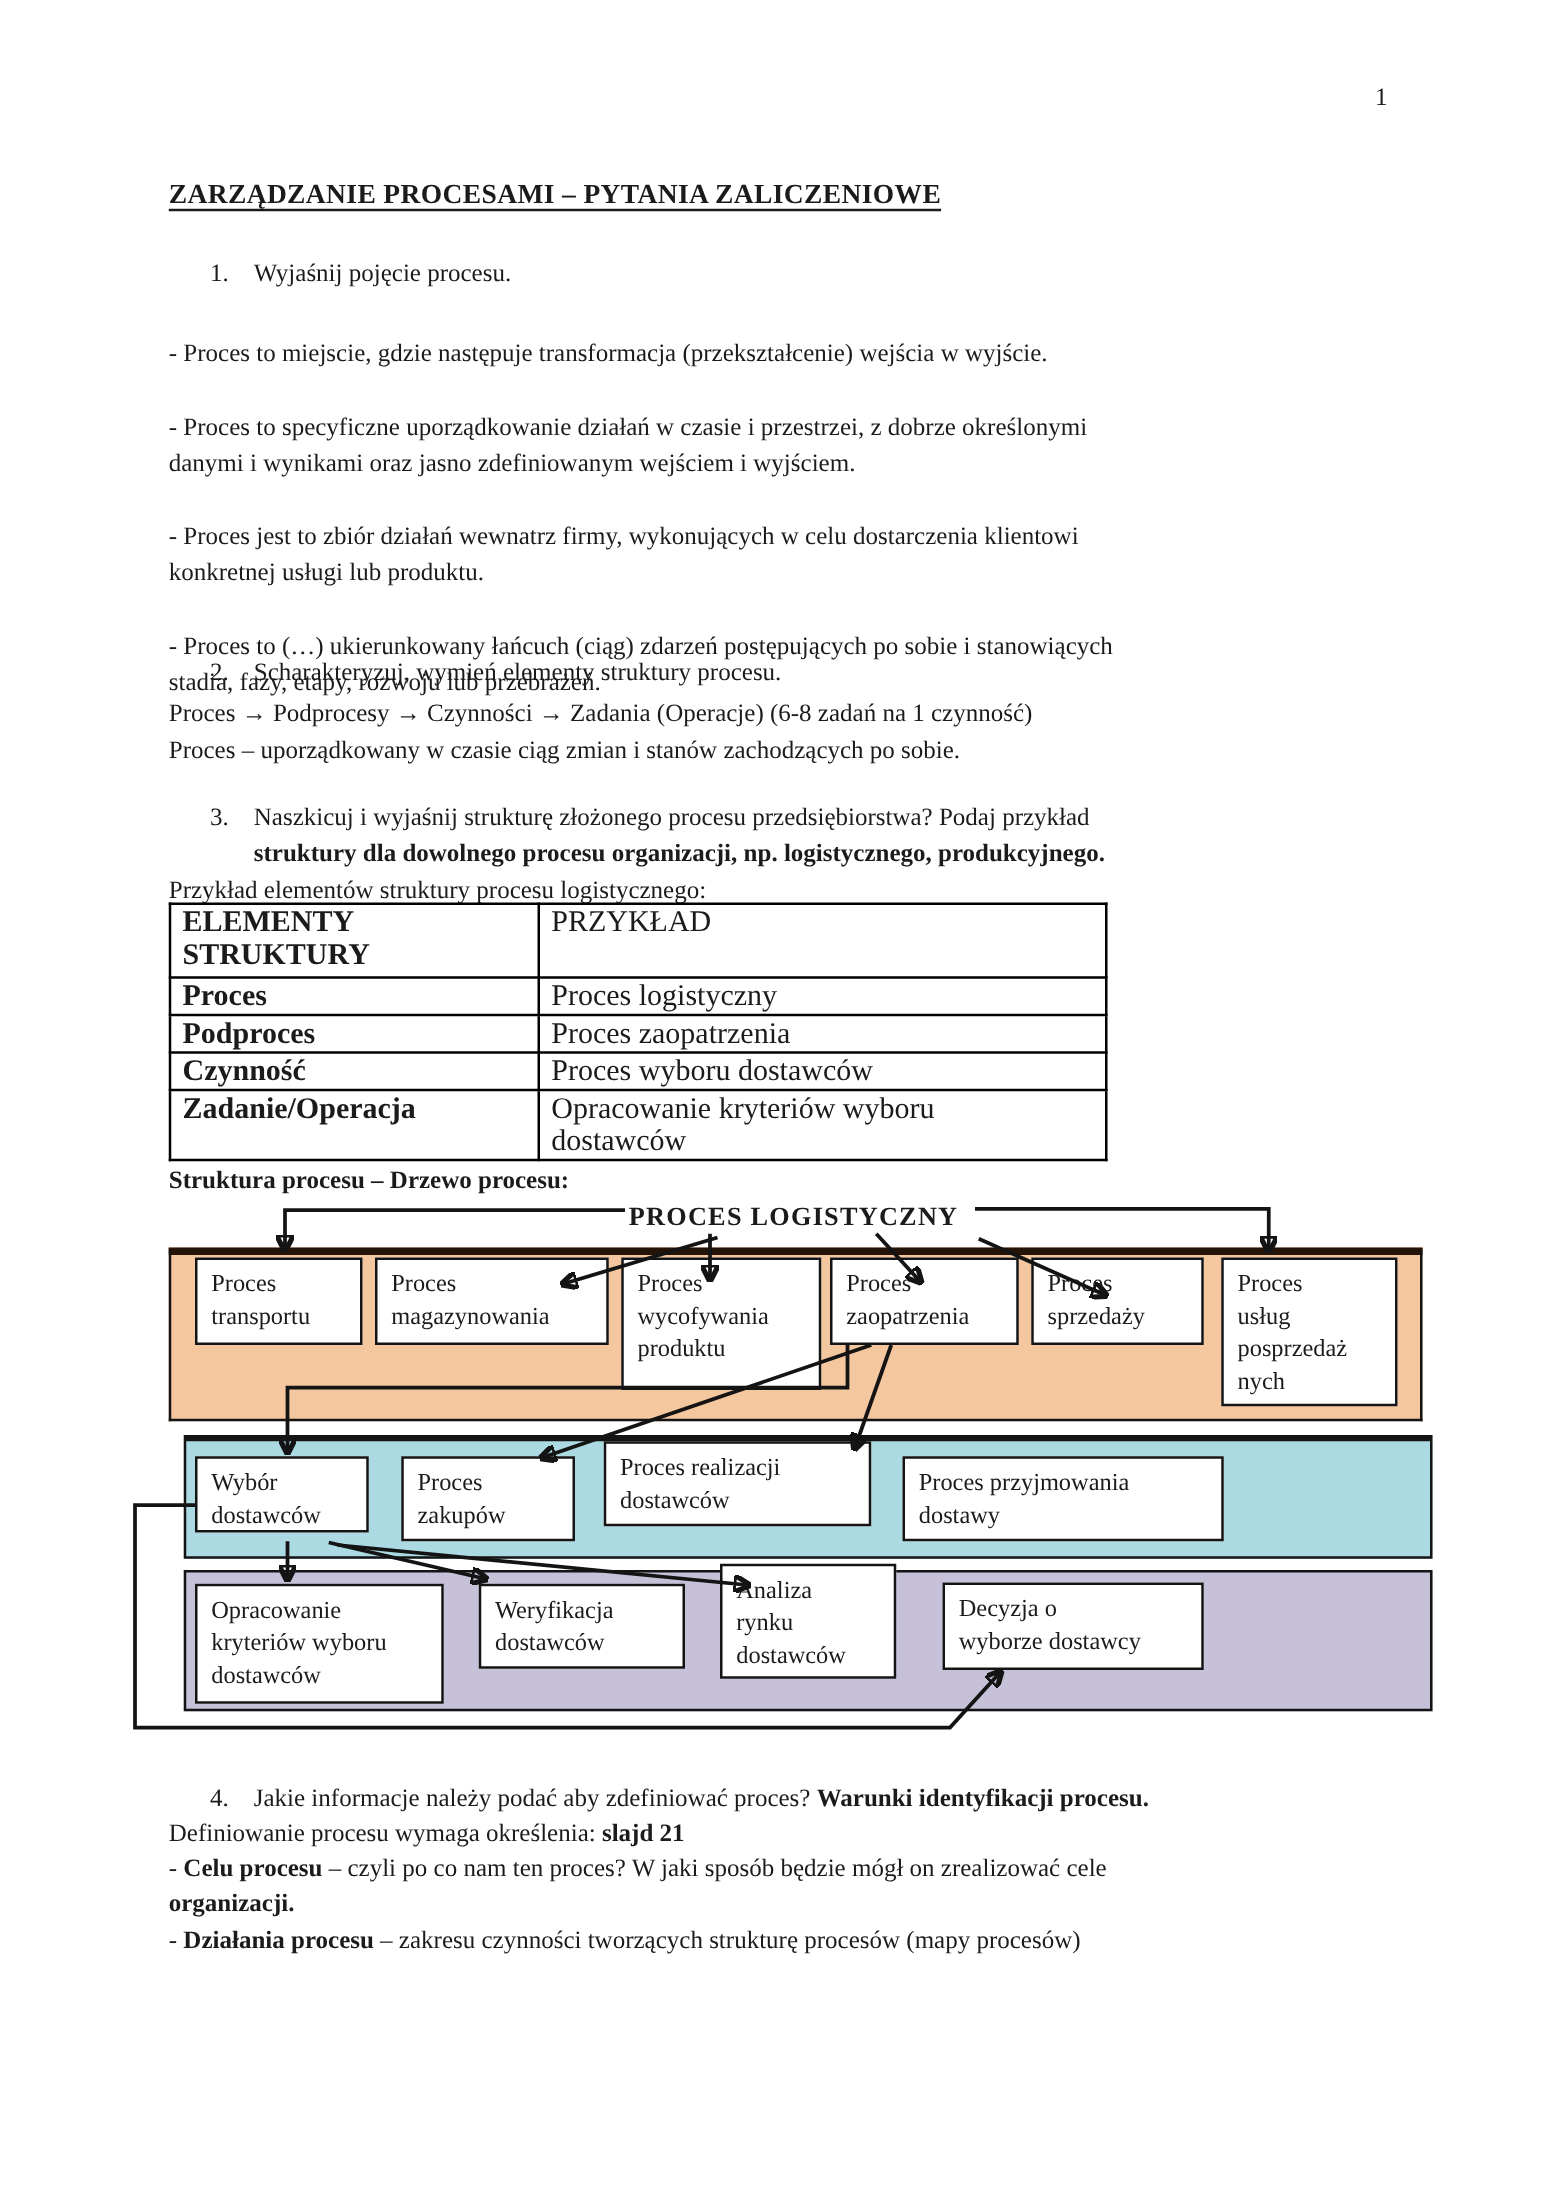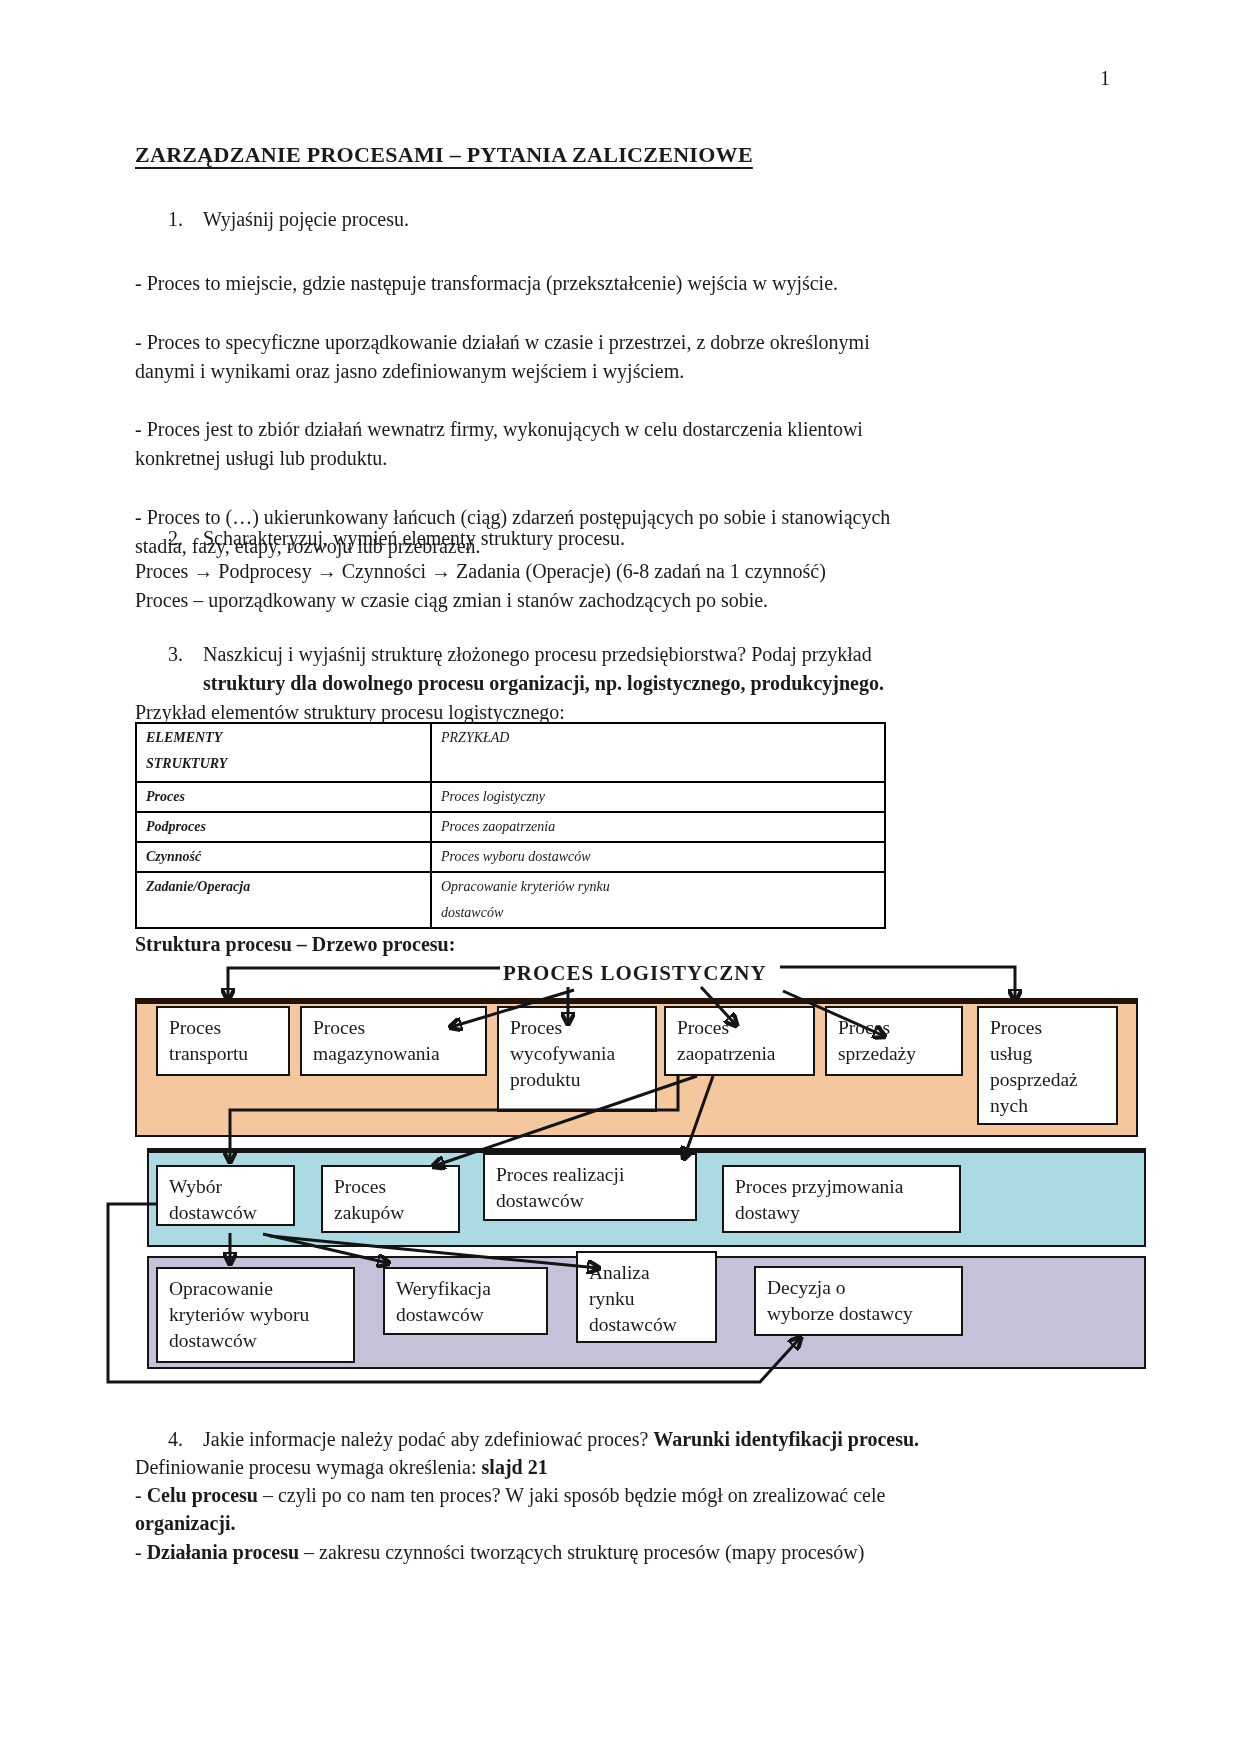--- a/index.html
+++ b/index.html
@@ -17,21 +17,21 @@
   .b{font-weight:bold;}
   .q-item{display:flex;}
   .q-num{display:inline-block; width:35px; flex:0 0 35px;}
   .doc-title{
     font-size:22px; font-weight:bold; letter-spacing:.3px;
     text-decoration:underline; text-underline-offset:5px;
     text-decoration-thickness:2px;
   }
   
   table.struct{border-collapse:collapse; table-layout:fixed; width:749px;
-    font-size:14px; line-height:26px;font-style:italic;}
+    font-size:24px; line-height:26px;}
   table.struct td{border:2px solid #000; padding:1px 9px; vertical-align:top;
     white-space:pre-line;}
   
   #diagram{left:0; top:955px; width:1240px; height:485px;}
   .band{position:absolute; border:2px solid var(--c-line);}
   .band-orange{background:var(--c-orange); border-top:6px solid var(--c-darktop);}
   .band-blue{background:var(--c-blue); border-top:5px solid var(--c-line);}
   .band-purple{background:var(--c-purple);}
   .node{
     position:absolute; background:#fff; border:2px solid var(--c-line);
@@ -94,21 +94,21 @@
   <tr style="height:28px">
     <td class="b">Podproces</td>
     <td>Proces zaopatrzenia</td>
   </tr>
   <tr style="height:30px">
     <td class="b">Czynność</td>
     <td>Proces wyboru dostawców</td>
   </tr>
   <tr style="height:55px">
     <td class="b">Zadanie/Operacja</td>
-    <td>Opracowanie kryteriów rynku
+    <td>Opracowanie kryteriów wyboru
 dostawców</td>
   </tr>
 </tbody>
   </table>
 
 <div class="abs txt b" style="left:135px; top:930px;">Struktura procesu – Drzewo procesu:</div>
 
 <div id="diagram" class="abs">
 
   <div class="band band-orange" style="left:135px; top:43px;  width:1003px; height:139px;"></div>
@@ -132,21 +132,21 @@
 usług
 posprzedaż
 nych</div>
 
   <div class="node" style="left:156px; top:210px; width:139px; height:61px;">Wybór
 dostawców</div>
   <div class="node" style="left:321px; top:210px; width:139px; height:68px;">Proces
 zakupów</div>
   <div class="node" style="left:483px; top:198px; width:214px; height:68px;">Proces realizacji
 dostawców</div>
-  <div class="node" style="left:722px; top:210px; width:239px; height:68px;">Proces przyjmowania
+  <div class="node" style="left:722px; top:210px; width:257px; height:68px;">Proces przyjmowania
 dostawy</div>
 
   <div class="node" style="left:156px; top:312px; width:199px; height:96px;">Opracowanie
 kryteriów wyboru
 dostawców</div>
   <div class="node" style="left:383px; top:312px; width:165px; height:68px;">Weryfikacja
 dostawców</div>
   <div class="node" style="left:576px; top:296px; width:141px; height:92px;">Analiza
 rynku
 dostawców</div>

